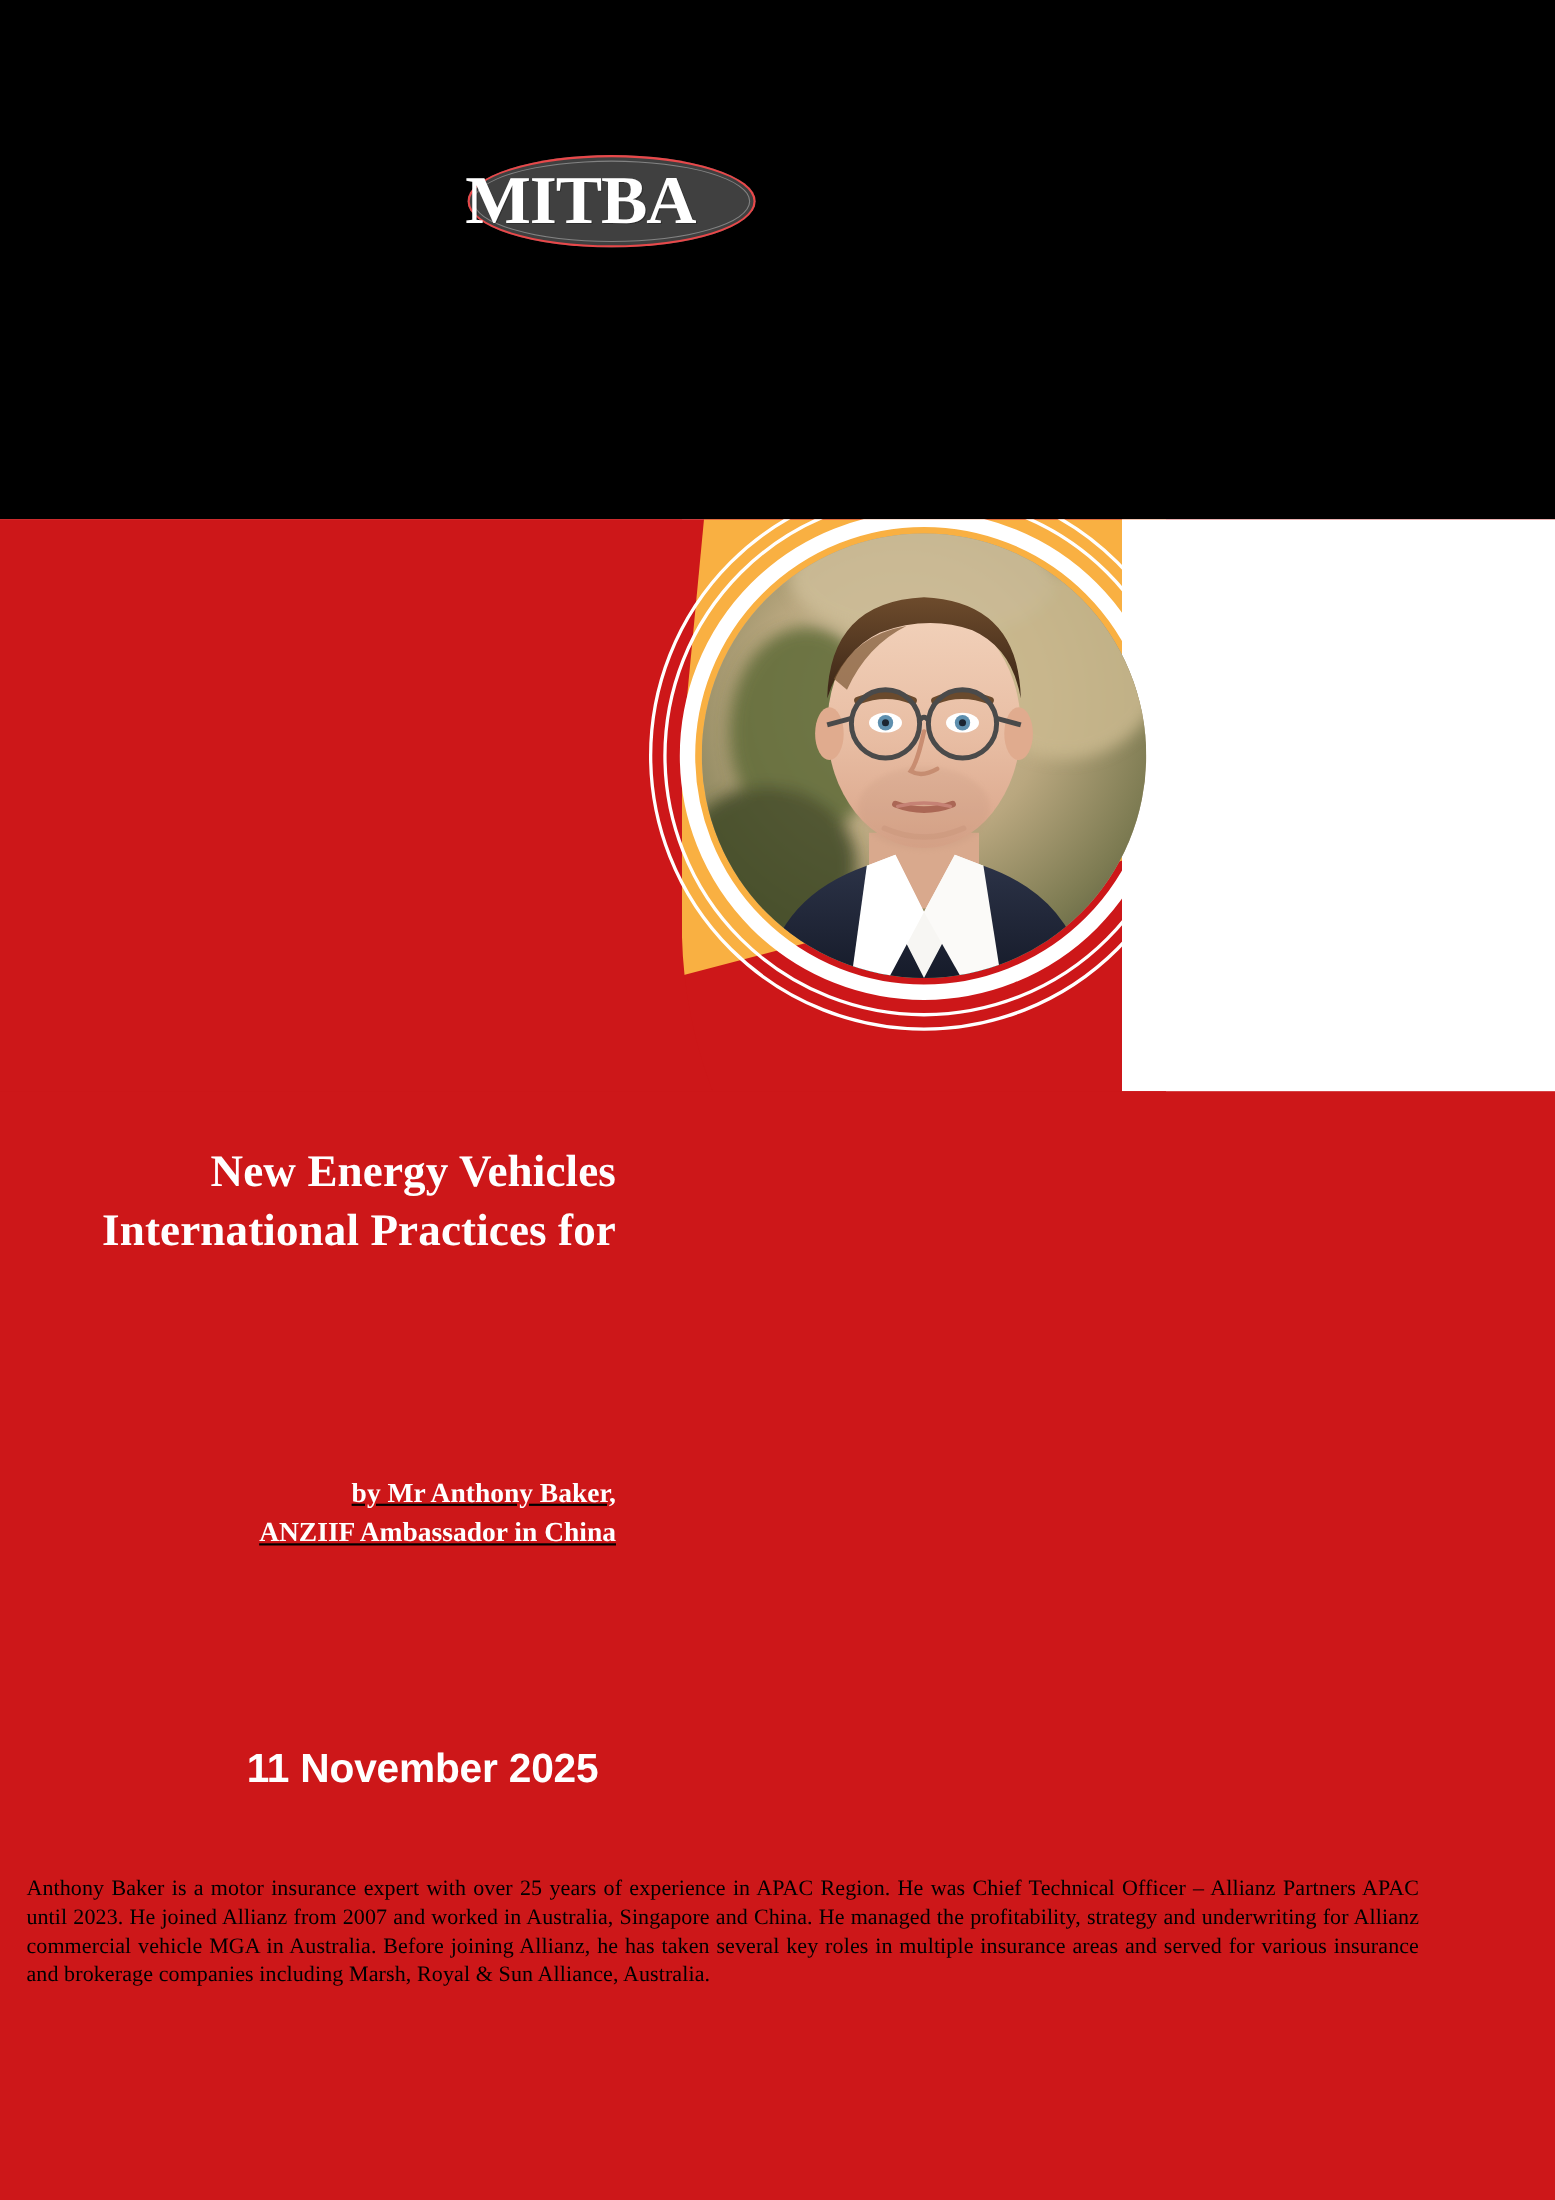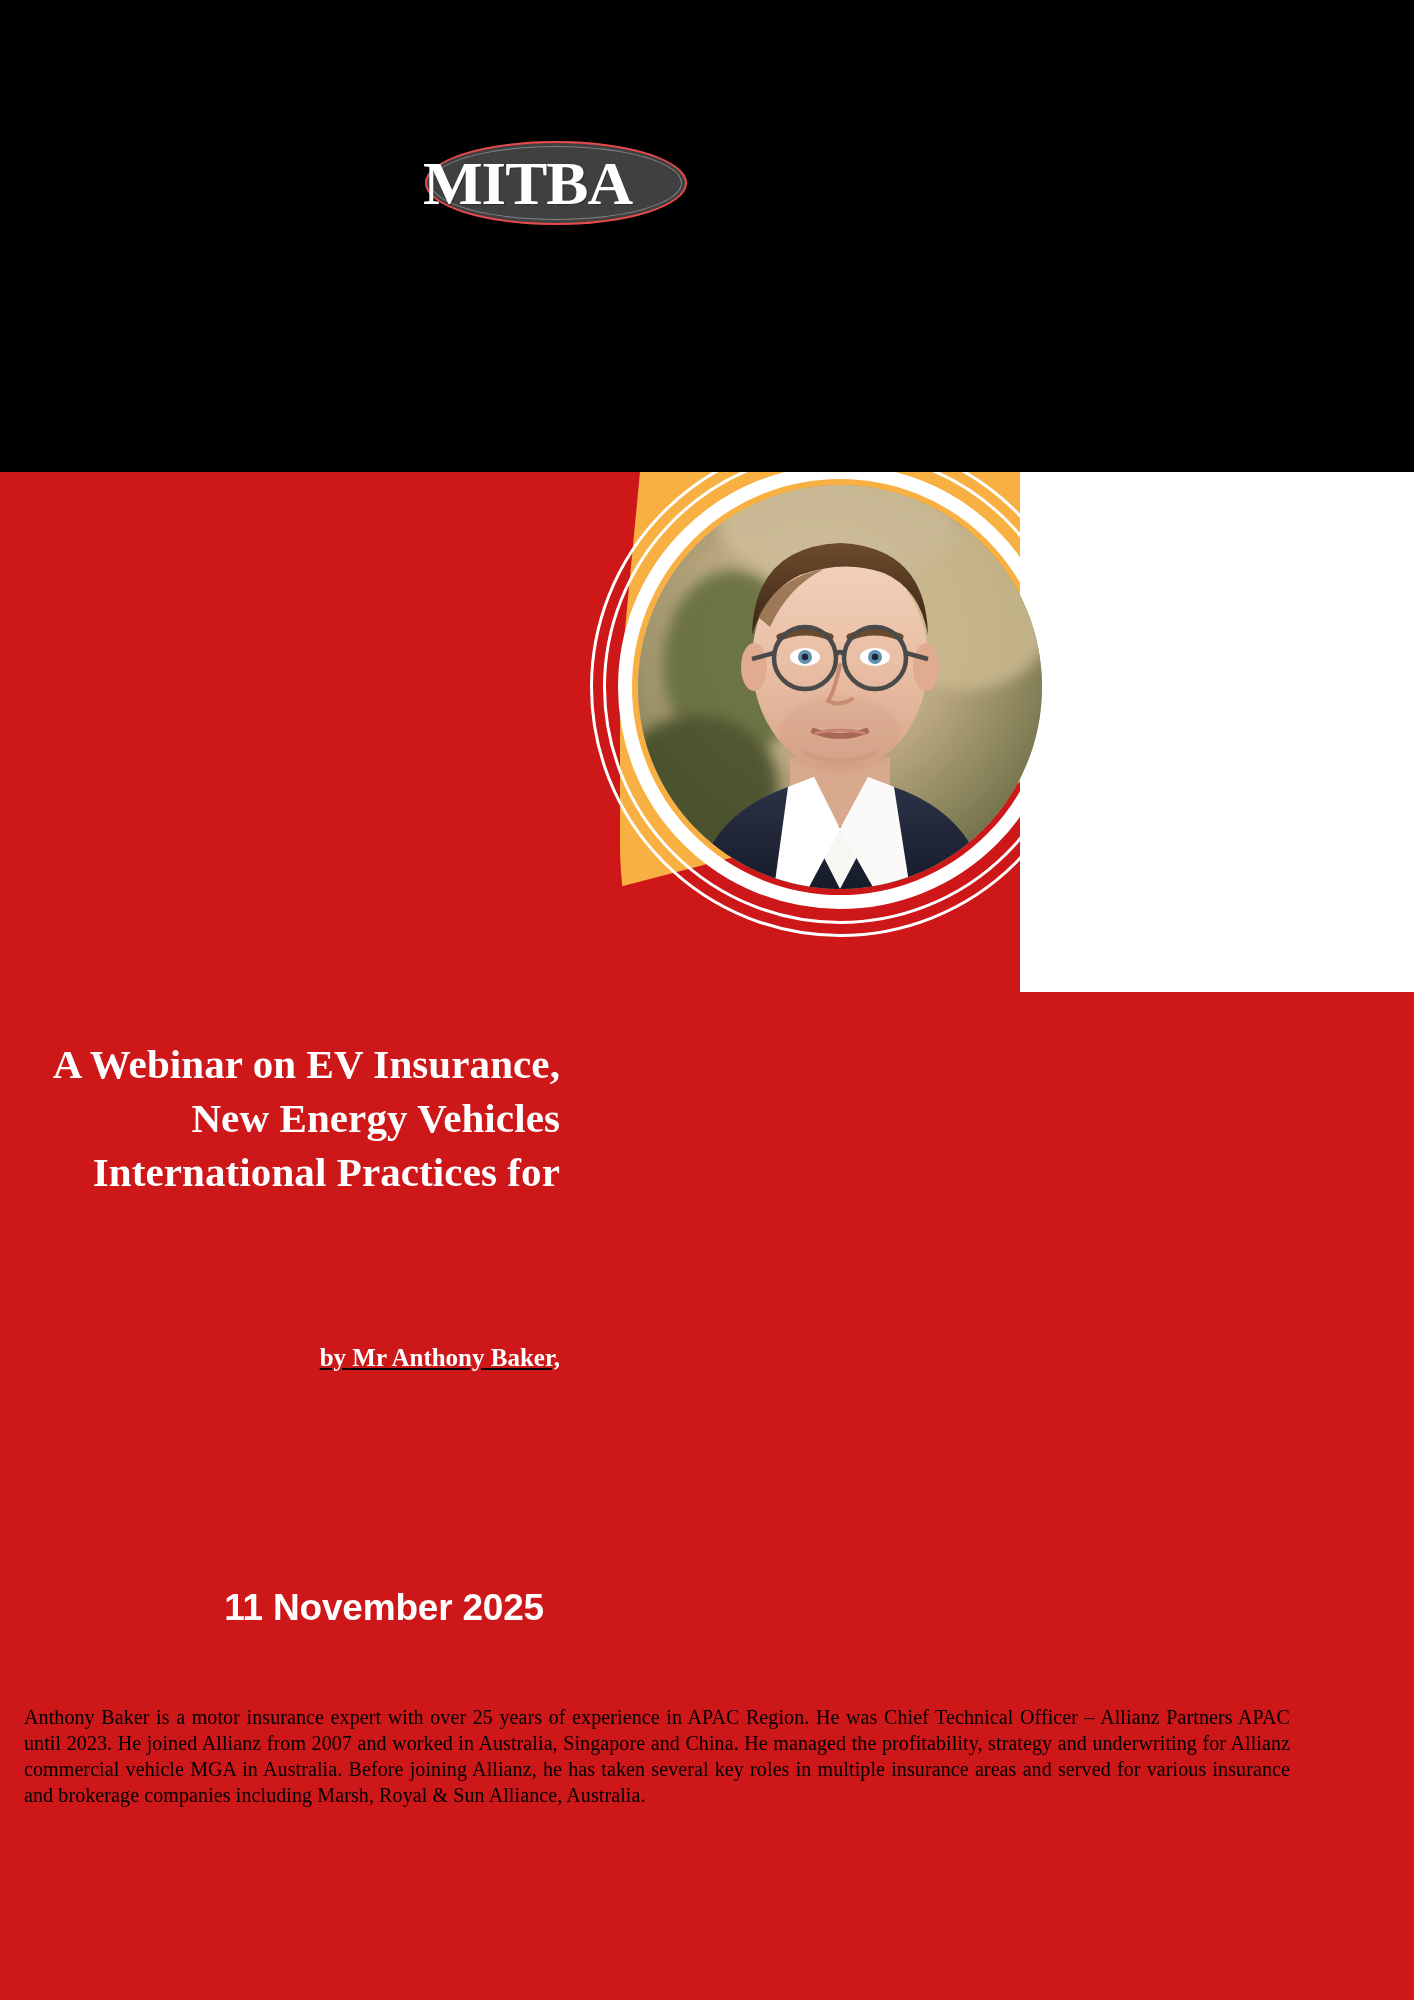--- a/index.html
+++ b/index.html
@@ -353,28 +353,28 @@
 
           <path d="M166,268 Q202,284 238,268" stroke="#cf9a7e" stroke-width="5" fill="none" opacity="0.6" stroke-linecap="round"></path>
 
           <ellipse cx="202" cy="250" rx="60" ry="38" fill="#b98d74" opacity="0.16" filter="url(#soft2)"></ellipse>
         </svg>
       </div>
     </div>
 
     <div class="text-col">
       <div class="poster-title">
-        <div>A Webinar on EV Insurance,</div>
         <div>New Energy Vehicles</div>
         <div>International Practices for</div>
       </div>
     </div>
 
     <div class="speaker-block">
       <div class="speaker-line">by Mr Anthony Baker,</div>
+      <div class="speaker-line">ANZIIF Ambassador in China</div>
     </div>
 
     <div class="date-block">
       <div class="date-text">11 November 2025</div>
     </div>
 
     <div class="bio-block">
       <p class="bio-text">Anthony Baker is a motor insurance expert with over 25 years of experience in APAC Region. He was Chief Technical Officer – Allianz Partners APAC until 2023. He joined Allianz from 2007 and worked in Australia, Singapore and China. He managed the profitability, strategy and underwriting for Allianz commercial vehicle MGA in Australia. Before joining Allianz, he has taken several key roles in multiple insurance areas and served for various insurance and brokerage companies including Marsh, Royal &amp; Sun Alliance, Australia.</p>
     </div>
 

